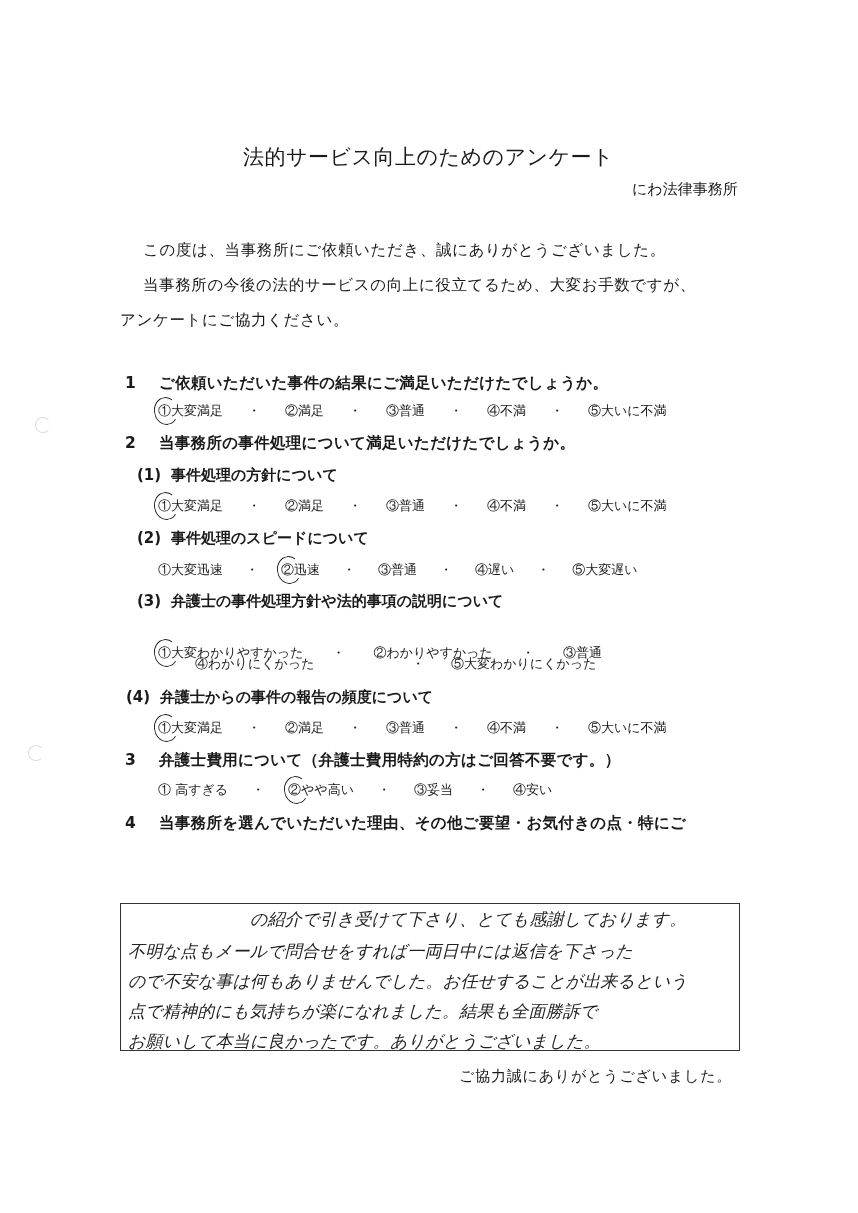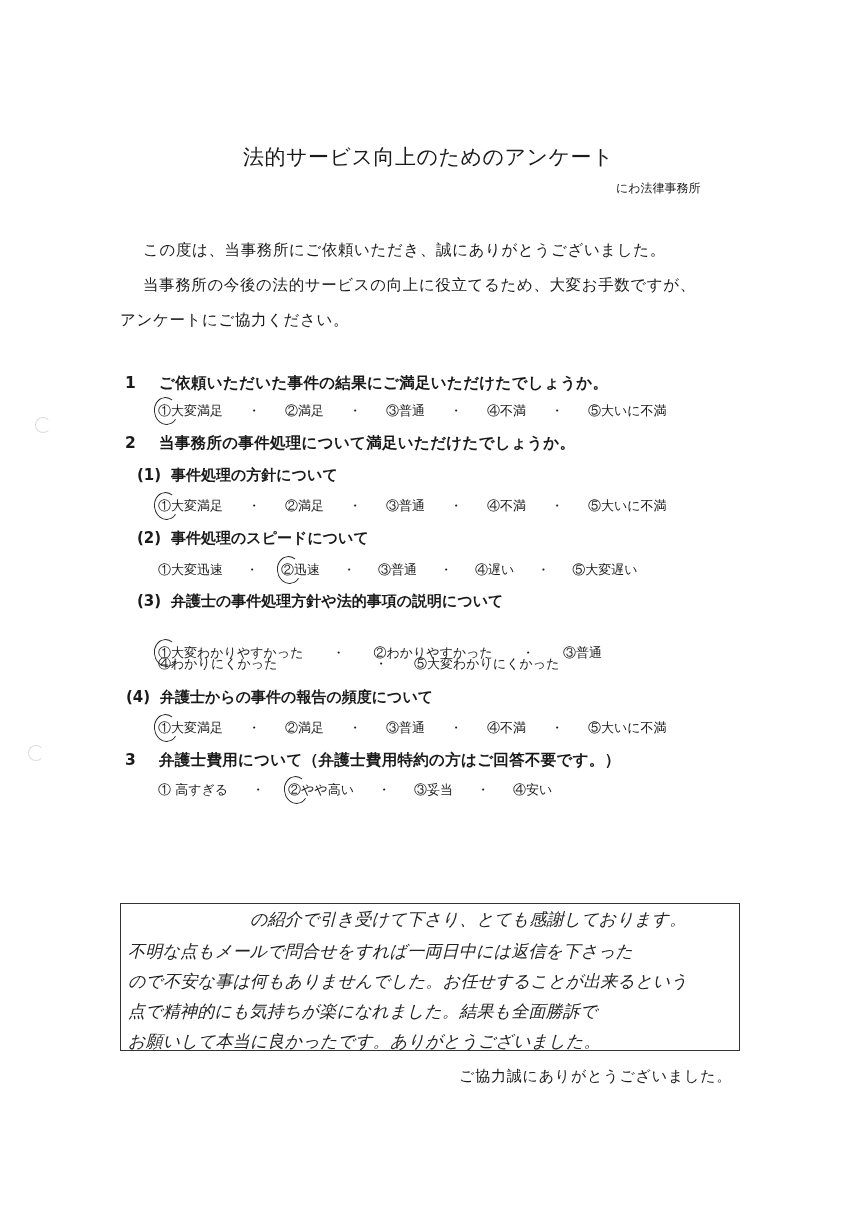--- a/index.html
+++ b/index.html
@@ -1,20 +1,20 @@
 <!DOCTYPE html>
 <html><head>
   <meta charset="utf-8">
   <style>
     html, body { margin: 0; padding: 0; background: #ffffff; }
     body { width: 858px; height: 1213px; position: relative; overflow: hidden;
            font-family: "DejaVu Serif", "Liberation Serif", serif; color: #1a1a1a; }
     .abs { position: absolute; white-space: nowrap; }
     .title { left: 243px; top: 143px; font-size: 21px; letter-spacing: 0.5px; }
-    .firm { left: 616px; top: 180px; font-size: 12px; }
+    .firm { left: 632px; top: 180px; font-size: 15px; }
     .intro { font-size: 15.5px; letter-spacing: 0.6px; }
     .q { font-size: 15.5px; font-weight: bold; font-family: "DejaVu Sans", "Liberation Sans", sans-serif; letter-spacing: 0.3px; }
     .qnum { display: inline-block; width: 34px; }
     .sub { font-size: 15px; font-weight: bold; font-family: "DejaVu Sans", "Liberation Sans", sans-serif; }
     .subnum { display: inline-block; width: 34px; }
     .opts { font-size: 13px; display: flex; align-items: center; }
     .opt { position: relative; display: inline-block; }
     .sep { display: inline-block; text-align: center; }
     .circle { position: absolute; left: -4px; top: -5px; width: 22px; height: 26px;
               border: 1.6px solid #222; border-radius: 50%; border-right-color: transparent;
@@ -94,21 +94,21 @@
   <span class="subnum">(3)</span><span>弁護士の事件処理方針や法的事項の説明について</span>
 </div>
 <div class="abs opts" style="left:158px;top:624px;margin-top:20px;">
   <span class="opt"><span class="circle"></span><span>①大変わかりやすかった</span></span>
   <span class="sep" style="width:70px;">・</span>
   <span class="opt">②わかりやすかった</span>
   <span class="sep" style="width:70px;">・</span>
   <span class="opt">③普通</span>
 </div>
 <div class="abs opts" style="left:158px;top:655px;">
-  <span class="opt" style="width:208px;">④わかりにくかった</span>
+  <span class="opt" style="width:208px;margin-left:37px;">④わかりにくかった</span>
   <span class="sep" style="width:30px;">・</span>
   <span class="opt" style="margin-left:18px;">⑤大変わかりにくかった</span>
 </div>
 
 <div class="abs sub" style="left:126px;top:688px;">
   <span class="subnum">(4)</span><span>弁護士からの事件の報告の頻度について</span>
 </div>
 <div class="abs opts" style="left:158px;top:719px;">
   <span class="opt"><span class="circle"></span><span>①大変満足</span></span>
   <span class="sep" style="width:62px;">・</span>
@@ -128,20 +128,21 @@
   <span class="opt">① 高すぎる</span>
   <span class="sep" style="width:60px;">・</span>
   <span class="opt"><span class="circle"></span><span>②やや高い</span></span>
   <span class="sep" style="width:60px;">・</span>
   <span class="opt">③妥当</span>
   <span class="sep" style="width:60px;">・</span>
   <span class="opt">④安い</span>
 </div>
 
 <div class="abs q4" style="left:125px;top:808px;">
+  <div><span class="qnum">4</span><span>当事務所を選んでいただいた理由、その他ご要望・お気付きの点・特にご</span></div>
 </div>
 
 <div class="answer-box"></div>
 <div class="hand" style="left:250px;top:908px;">の紹介で引き受けて下さり、とても感謝しております。</div>
 <div class="hand" style="left:128px;top:940px;">不明な点もメールで問合せをすれば一両日中には返信を下さった</div>
 <div class="hand" style="left:128px;top:970px;">ので不安な事は何もありませんでした。お任せすることが出来るという</div>
 <div class="hand" style="left:128px;top:1000px;">点で精神的にも気持ちが楽になれました。結果も全面勝訴で</div>
 <div class="hand" style="left:128px;top:1030px;">お願いして本当に良かったです。ありがとうございました。</div>
 
 <div class="abs thanks">ご協力誠にありがとうございました。</div>

